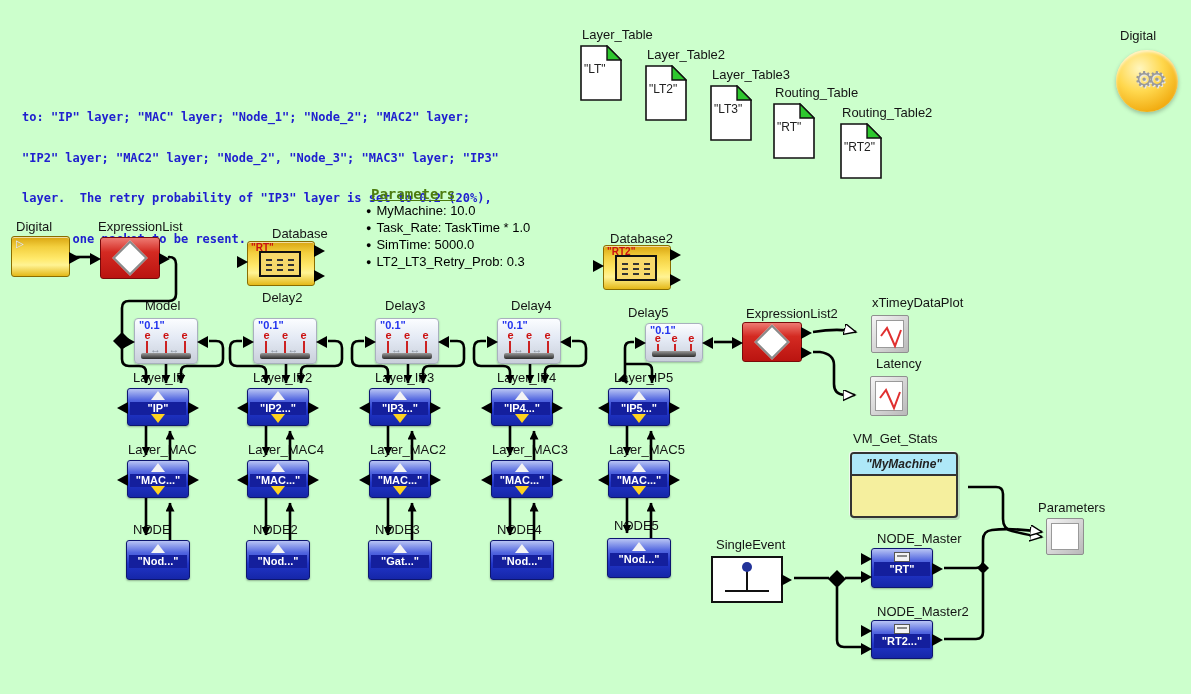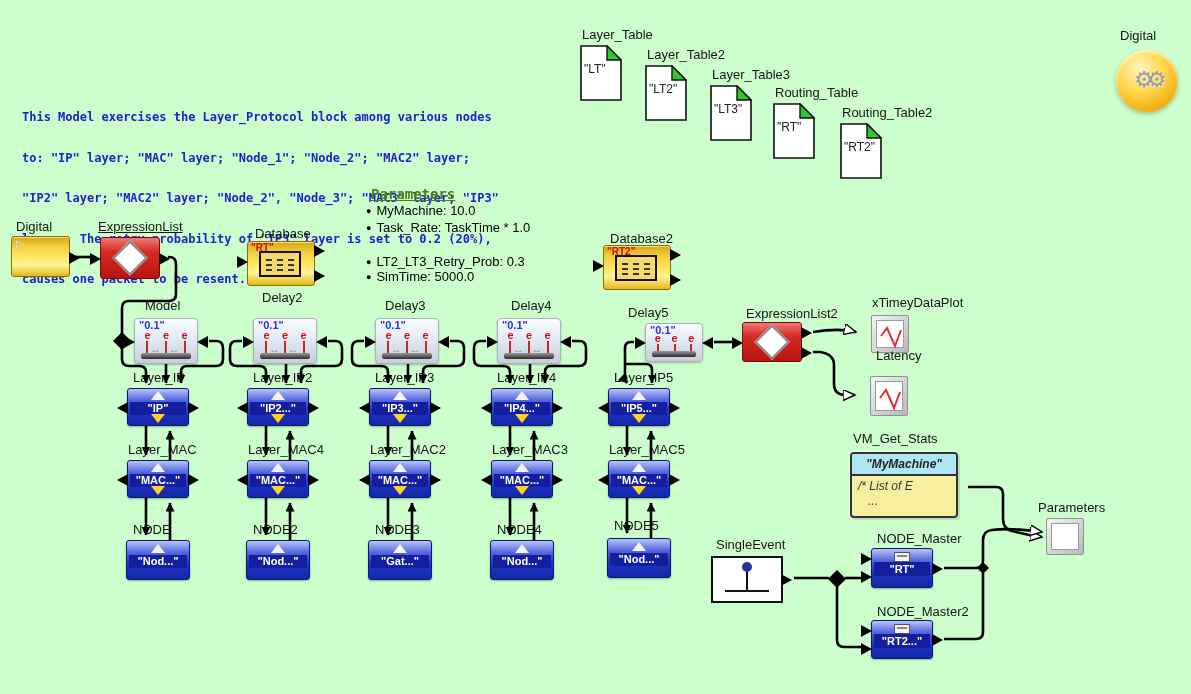--- a/index.html
+++ b/index.html
@@ -82,31 +82,30 @@
     color:#9a9a9a;text-shadow:1px 1px 0 #e8e8e8;font-size:22px;letter-spacing:-7px;white-space:nowrap;}
   
   #wires{position:absolute;left:0;top:0;z-index:30;pointer-events:none;}
 </style>
 </head>
 <body>
 
 <div id="canvas">
 
   <div class="desc">
-    <div>This Model exercises the Layer_Protocol block among various nodes</div>
     <div>to: "IP" layer; "MAC" layer; "Node_1"; "Node_2"; "MAC2" layer;</div>
     <div>"IP2" layer; "MAC2" layer; "Node_2", "Node_3"; "MAC3" layer; "IP3"</div>
     <div>layer.  The retry probability of "IP3" layer is set to 0.2 (20%),</div>
     <div>causes one packet to be resent.</div>
   </div>
 
   <div class="param-head">Parameters</div>
   <div class="param-item" style="top:203px;"><span class="bullet">●</span><span>MyMachine: 10.0</span></div>
   <div class="param-item" style="top:220px;"><span class="bullet">●</span><span>Task_Rate: TaskTime * 1.0</span></div>
-  <div class="param-item" style="top:237px;margin-top:32px;"><span class="bullet">●</span><span>SimTime: 5000.0</span></div>
+  <div class="param-item" style="top:237px;"><span class="bullet">●</span><span>SimTime: 5000.0</span></div>
   <div class="param-item" style="top:254px;"><span class="bullet">●</span><span>LT2_LT3_Retry_Prob: 0.3</span></div>
 
   <div class="doc" style="left:580px;top:45px;width:42px;height:56px;">
     <svg width="42" height="56">
         <path d="M1,1 H27 L41,15 V55 H1 Z" fill="#fff" stroke="#111" stroke-width="1.6"></path>
         <path d="M27,1 L27,15 H41 Z" fill="#2ec82e" stroke="#111" stroke-width="1.4"></path>
       </svg>
     <span class="doc-val">"LT"</span>
     <span class="doc-label">Layer_Table</span>
   </div>
@@ -147,28 +146,28 @@
   <div class="blk digital" style="left:1116px;top:50px;width:62px;height:62px;">
     <span class="gears">⚙⚙</span>
   </div>
 
   <span class="lbl" style="left:16px;top:219px;">Digital</span>
   <div class="blk gold" style="left:11px;top:236px;width:59px;height:41px;">
     <span class="traffic-play">▷</span>
     <span class="port pr" style="right:-11px;top:15px;"></span>
   </div>
 
-  <span class="lbl" style="left:98px;top:219px;text-decoration:underline;">ExpressionList</span>
+  <span class="lbl" style="left:98px;top:219px;">ExpressionList</span>
   <div class="blk redblk" style="left:100px;top:237px;width:60px;height:42px;">
     <span class="diamond"></span>
     <span class="port pr" style="left:-11px;top:15px;"></span>
     <span class="port pr" style="right:-11px;top:15px;"></span>
   </div>
 
-  <span class="lbl" style="left:255px;top:226px;">Database</span>
+  <span class="lbl" style="left:272px;top:226px;">Database</span>
   <div class="blk gold" style="left:247px;top:241px;width:68px;height:45px;">
     <span class="db-tag">"RT"</span>
     <div class="db-box">
         <div class="db-row"></div>
         <div class="db-row"></div>
         <div class="db-row"></div>
       </div>
     <span class="port pr" style="left:-11px;top:14px;"></span>
     <span class="port pr" style="right:-11px;top:3px;"></span>
     <span class="port pr" style="right:-11px;top:28px;"></span>
@@ -426,36 +425,32 @@
   </div>
 
   <span class="lbl" style="left:872px;top:295px;">xTimeyDataPlot</span>
   <div class="blk plot" style="left:871px;top:315px;width:38px;height:38px;">
     <div class="inner">
       <svg width="28" height="28">
           <polyline points="4,15 10,7 18,25 24,9" fill="none" stroke="#e03030" stroke-width="2"></polyline>
         </svg>
     </div>
   </div>
-  <span class="lbl" style="left:876px;top:348px;">Latency</span>
+  <span class="lbl" style="left:876px;top:356px;">Latency</span>
   <div class="blk plot" style="left:870px;top:376px;width:38px;height:40px;">
     <div class="inner">
       <svg width="28" height="30">
           <polyline points="4,16 10,8 18,26 24,10" fill="none" stroke="#e03030" stroke-width="2"></polyline>
         </svg>
     </div>
   </div>
 
   <span class="lbl" style="left:853px;top:431px;">VM_Get_Stats</span>
   <div class="blk vm" style="left:850px;top:452px;width:108px;height:66px;">
     <div class="vm-head">"MyMachine"</div>
-    <div class="vm-body">
-      <div>/* List of E</div>
-      <div style="padding-left:10px;">...</div>
-    </div>
     <span class="port pr" style="left:-11px;top:29px;"></span>
     <span class="port pr" style="right:-11px;top:29px;"></span>
   </div>
 
   <span class="lbl" style="left:1038px;top:500px;">Parameters</span>
   <div class="blk plot textdisp" style="left:1046px;top:518px;width:38px;height:37px;">
     <div class="inner"></div>
   </div>
 
   <span class="lbl" style="left:716px;top:537px;">SingleEvent</span>

